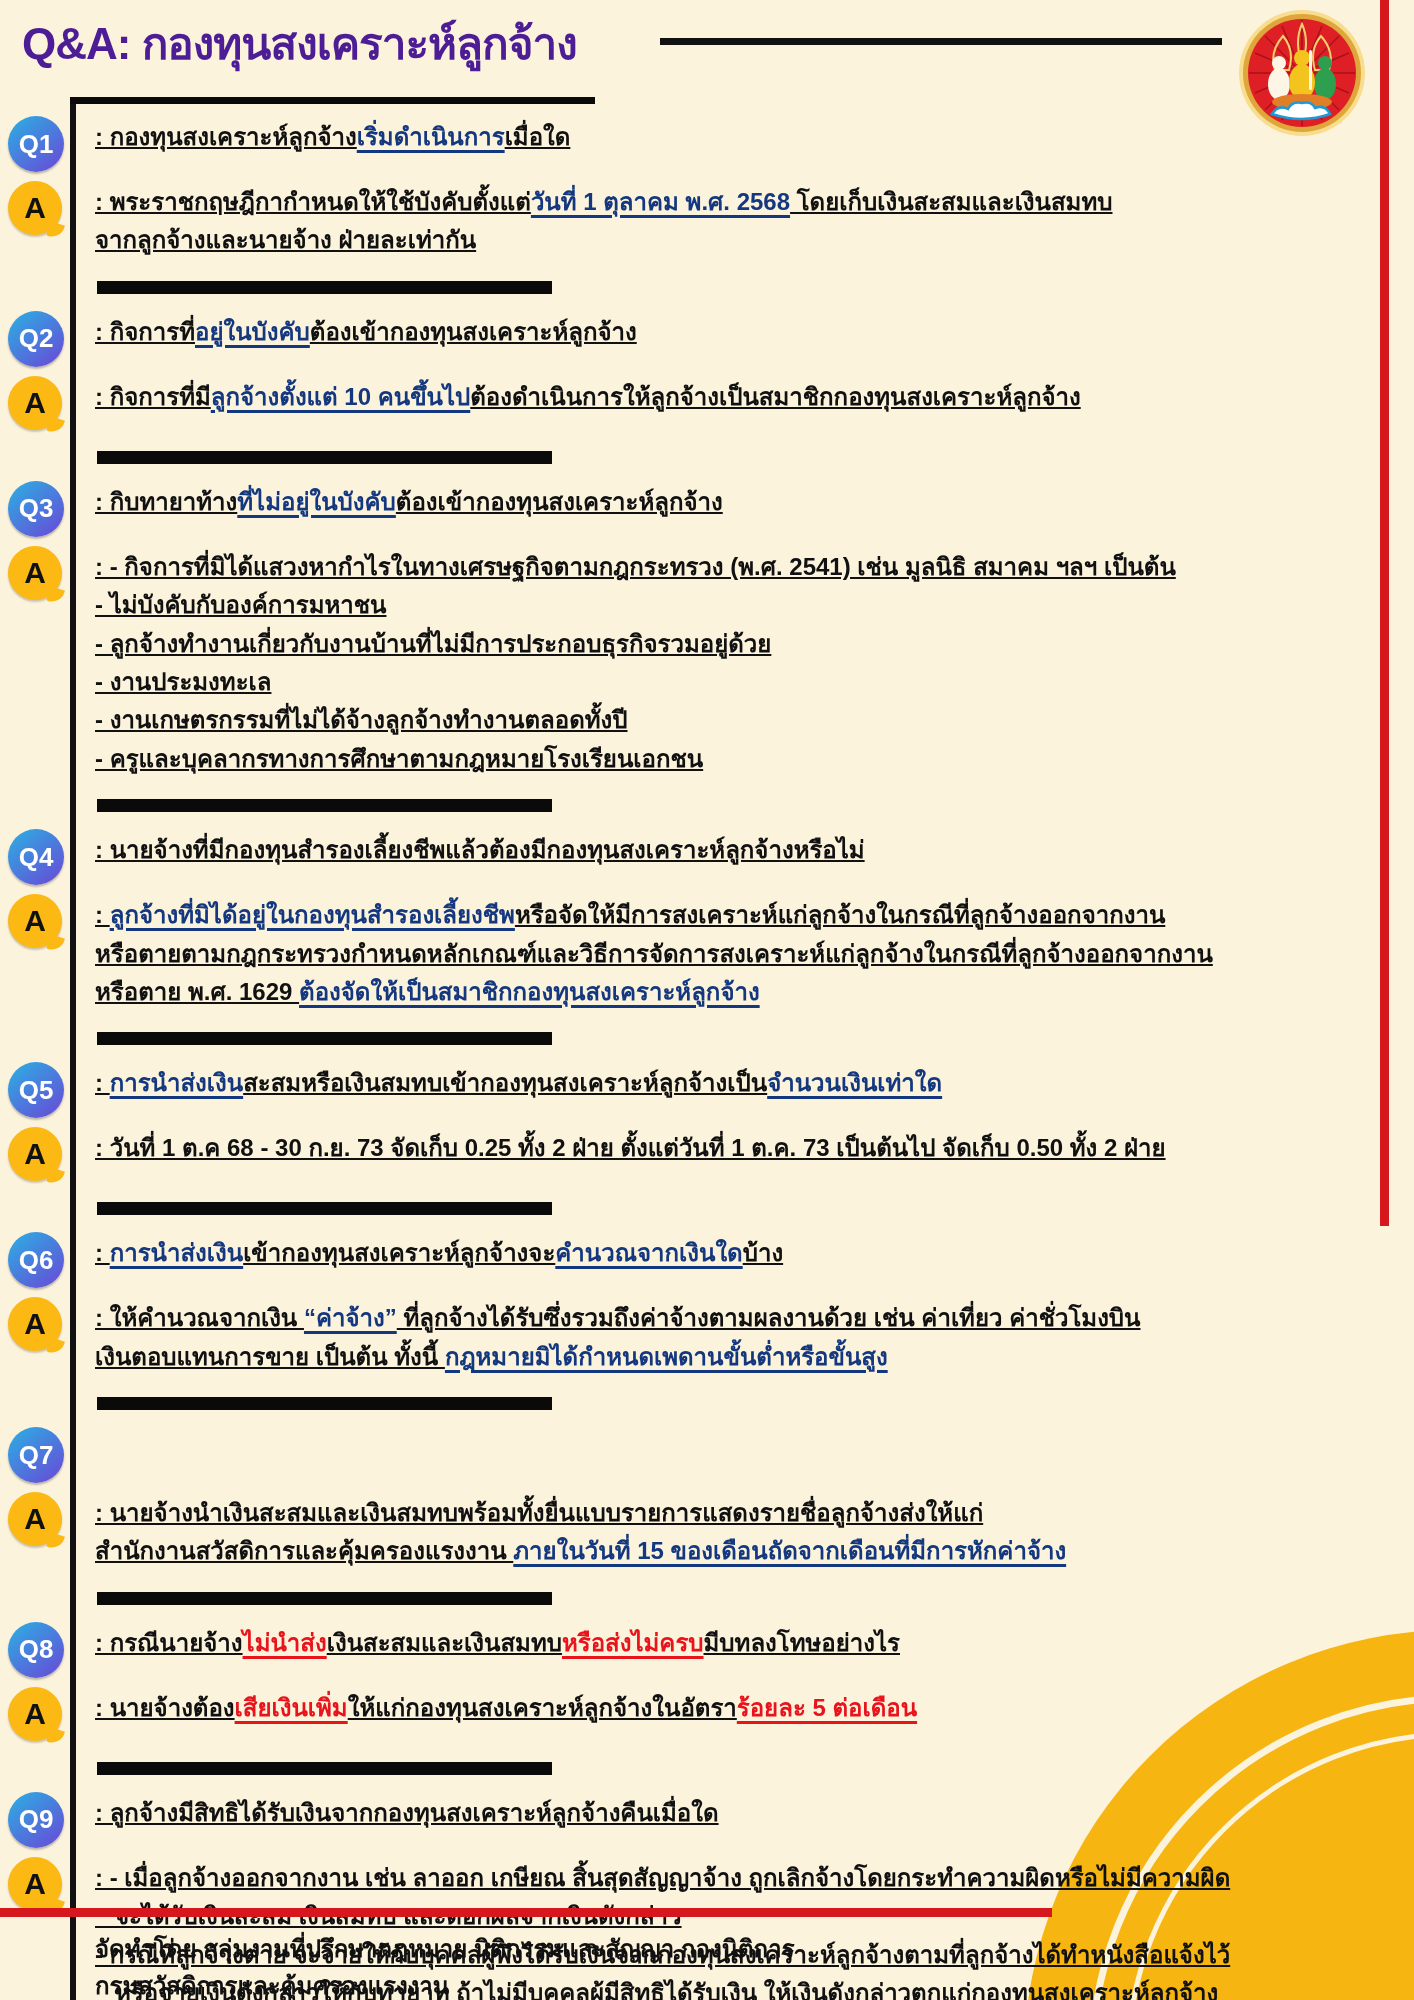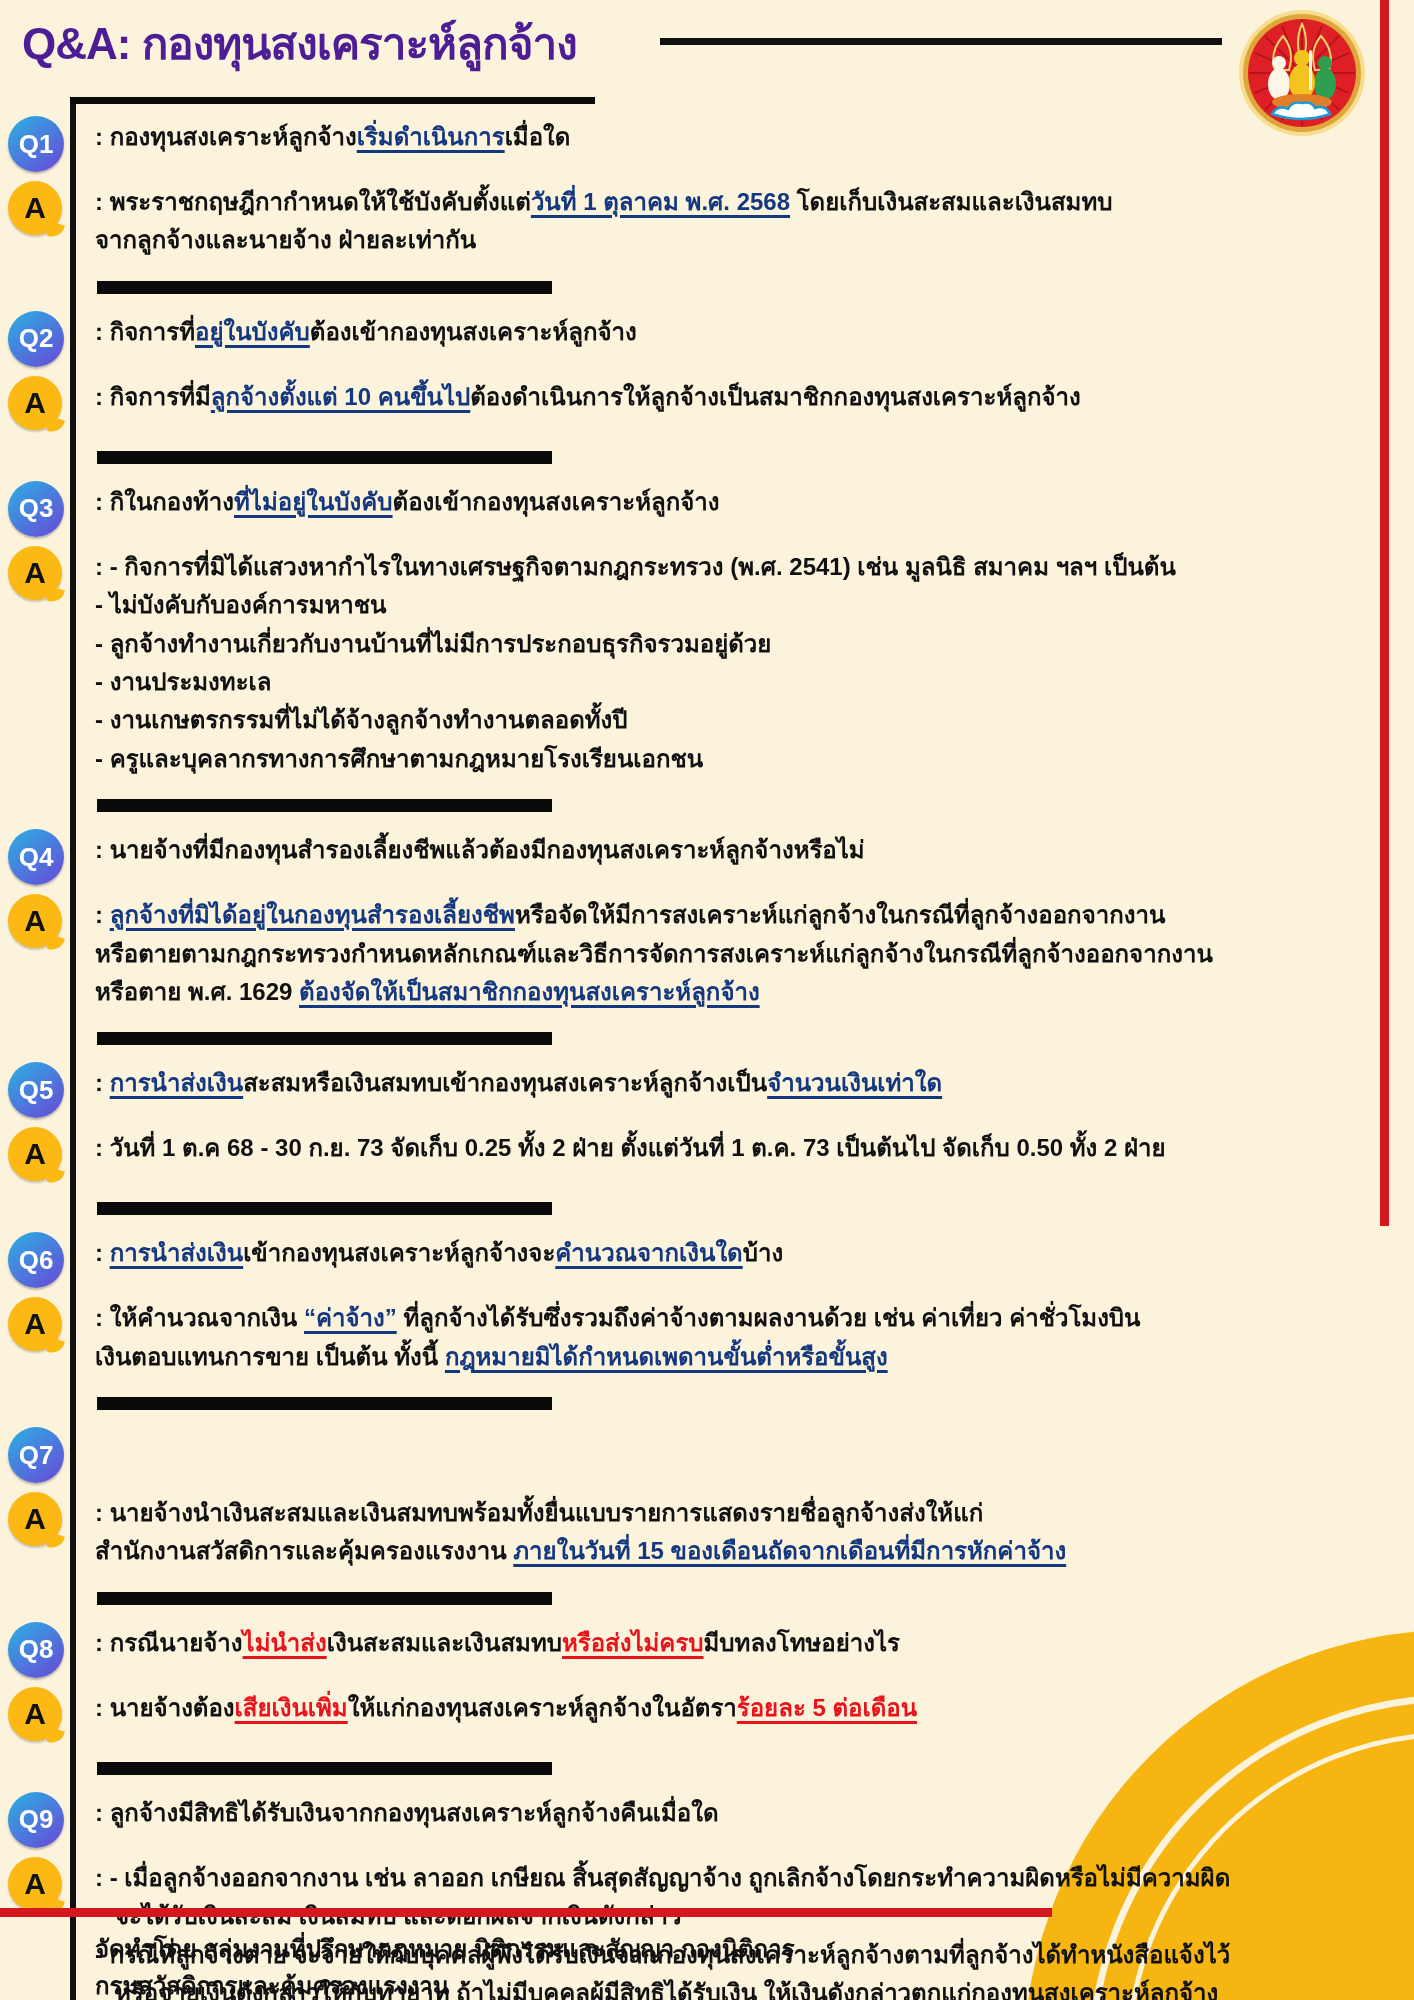--- a/index.html
+++ b/index.html
@@ -40,21 +40,21 @@
   .a-badge{
     width:54px;height:54px;border-radius:50%;background:#fcb813;
     color:#111;font-weight:800;font-size:30px;
     display:flex;align-items:center;justify-content:center;position:relative;
     box-shadow:0 2px 2px rgba(0,0,0,.2);
   }
   .a-badge::after{
     content:"";position:absolute;right:-1px;bottom:-3px;width:15px;height:15px;
     background:#fcb813;border-radius:2px 0 14px 2px;transform:rotate(18deg);
   }
-  .seg-p{color:#111;}
+  .seg-p{color:#111;text-decoration:underline;}
   .seg-b{color:#14387f;text-decoration:underline;text-decoration-thickness:3px;text-underline-offset:5px;}
   .seg-r{color:#e8131b;text-decoration:underline;text-decoration-thickness:3px;text-underline-offset:5px;}
   
   .footer{position:absolute;left:95px;top:1930px;z-index:4;font-size:24px;font-weight:700;line-height:1.55;color:#111;}
 </style>
 </head>
 <body>
 
 <svg class="blob" viewBox="0 0 430 420" aria-hidden="true">
   <circle cx="470" cy="480" r="430" fill="#f6b511"></circle>
@@ -142,21 +142,21 @@
     </div>
   </section>
 
   <section class="qa-section">
     <div class="divider"></div>
     <div class="row q-row">
       <div class="badge-col">
           <span class="q-badge">Q3</span>
         </div>
       <div class="text-col q-text">
-          <div class="line"><span class="seg-p">: กิในกองท้าง</span><span class="seg-b">ที่ไม่อยู่ในบังคับ</span><span class="seg-p">ต้องเข้ากองทุนสงเคราะห์ลูกจ้าง</span></div>
+          <div class="line"><span class="seg-p">: กิบทายาท้าง</span><span class="seg-b">ที่ไม่อยู่ในบังคับ</span><span class="seg-p">ต้องเข้ากองทุนสงเคราะห์ลูกจ้าง</span></div>
         </div>
     </div>
     <div class="row a-row">
       <div class="badge-col">
           <span class="a-badge">A</span>
         </div>
       <div class="text-col a-text">
           <div class="line"><span class="seg-p">: - กิจการที่มิได้แสวงหากำไรในทางเศรษฐกิจตามกฎกระทรวง (พ.ศ. 2541) เช่น มูลนิธิ สมาคม ฯลฯ เป็นต้น</span></div>
           <div class="line"><span class="seg-p">- ไม่บังคับกับองค์การมหาชน</span></div>
           <div class="line"><span class="seg-p">- ลูกจ้างทำงานเกี่ยวกับงานบ้านที่ไม่มีการประกอบธุรกิจรวมอยู่ด้วย</span></div>

